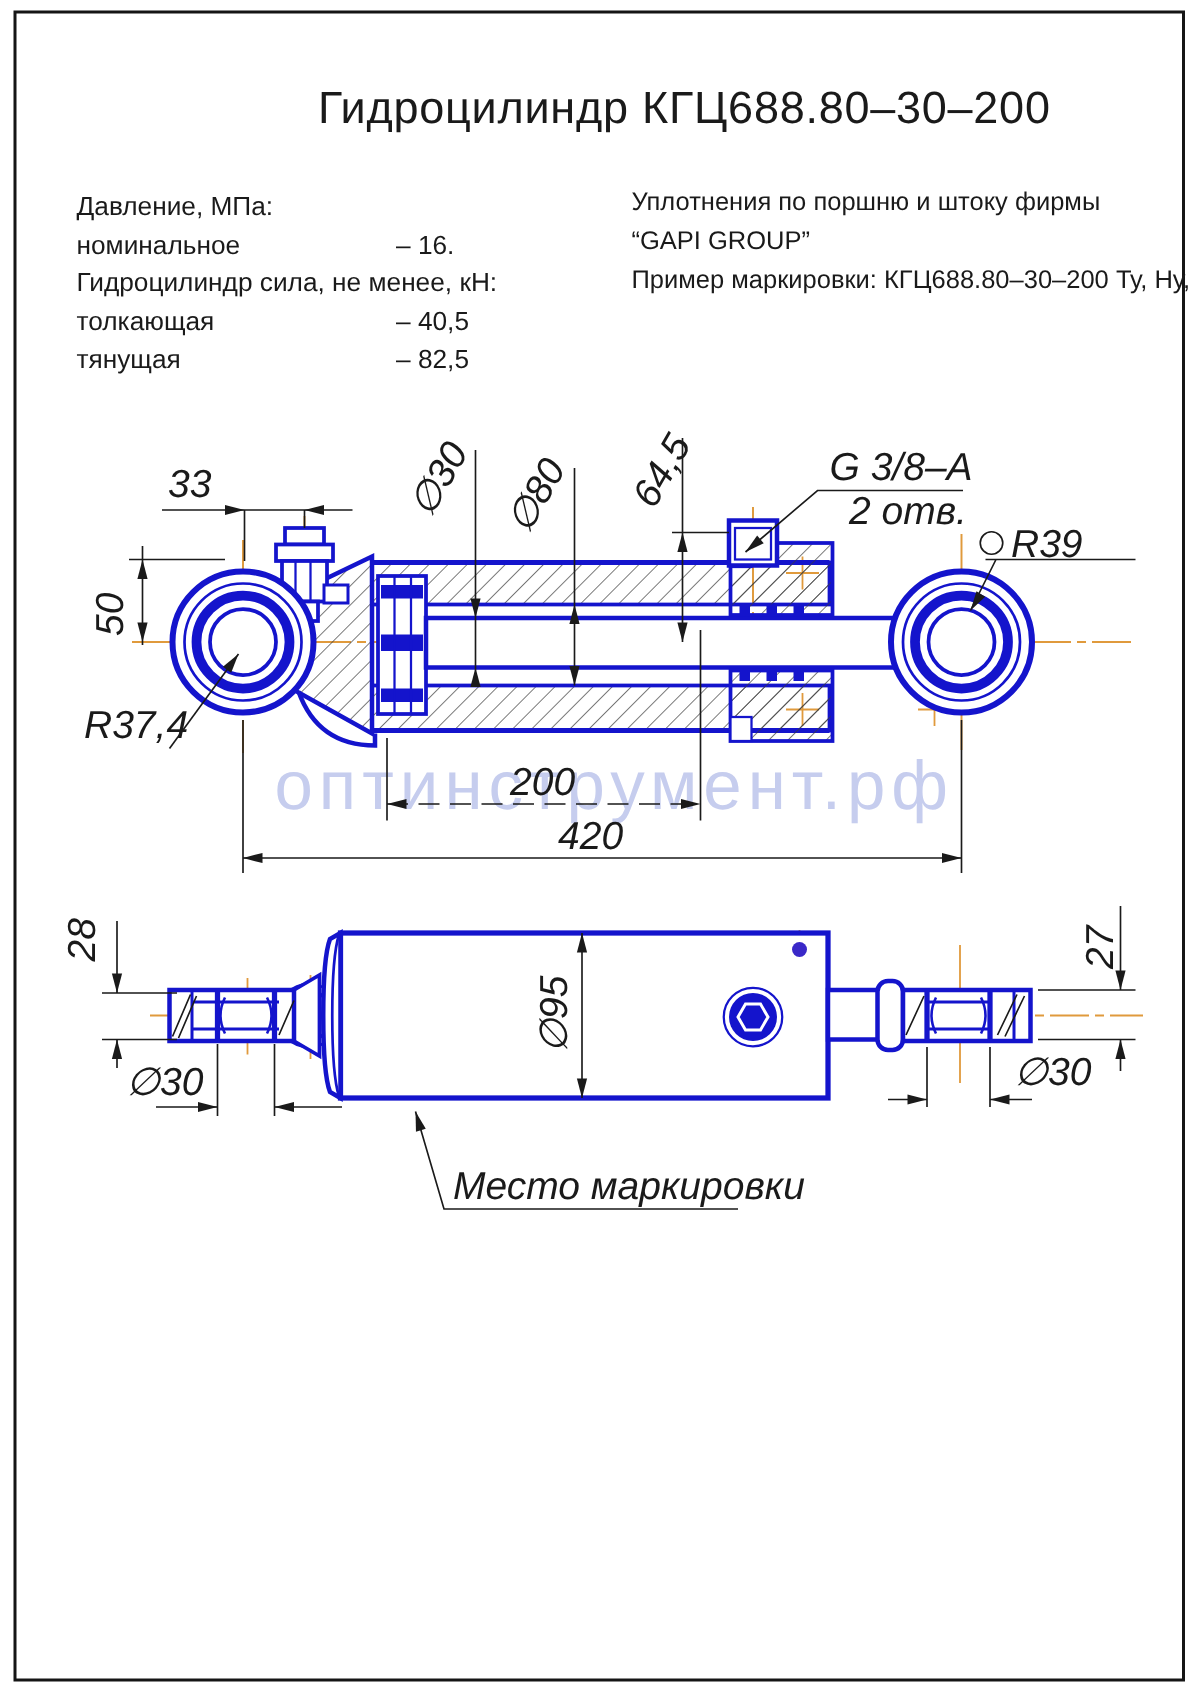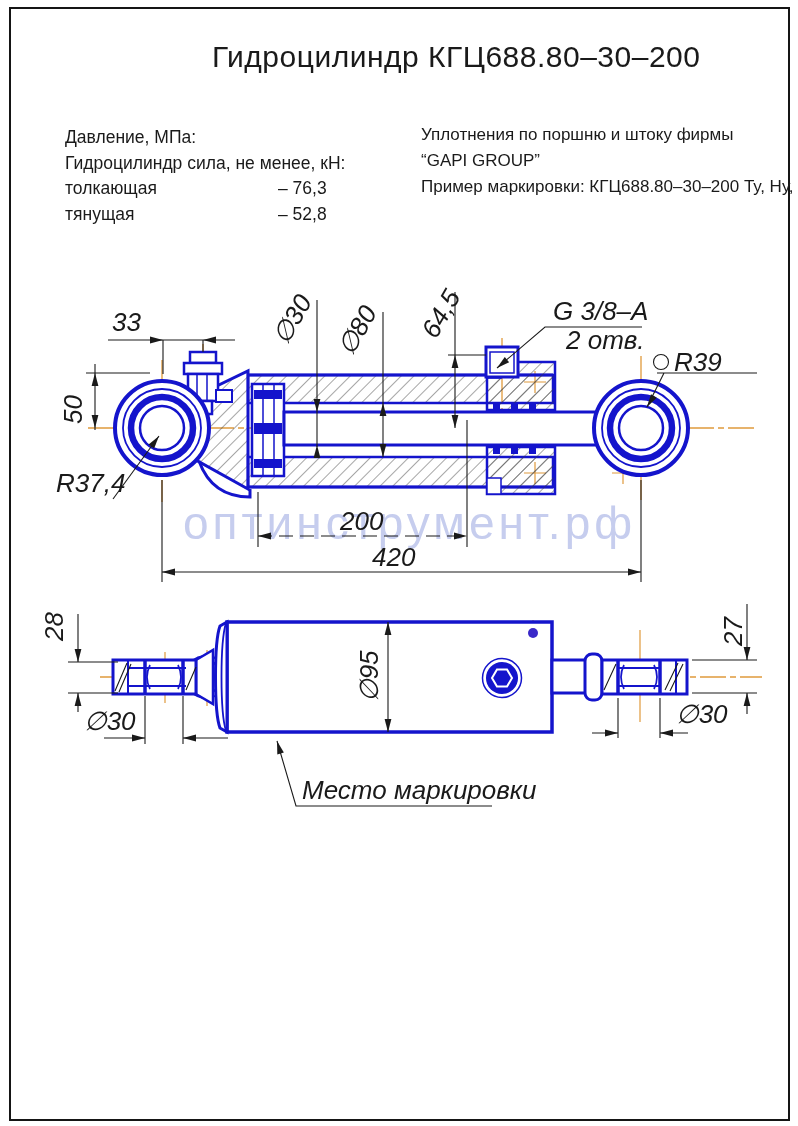--- a/index.html
+++ b/index.html
@@ -1,21 +1,21 @@
 <!DOCTYPE html>
 <html><head>
 <meta charset="utf-8">
 <style>
   html,body{margin:0;padding:0;background:#fff;}
   #page{position:relative;width:798px;height:1126px;background:#fff;overflow:hidden;
         font-family:"Liberation Sans",sans-serif;color:#1a1a1a;}
   #frame{position:absolute;left:9px;top:7px;width:777px;height:1110px;border:2px solid #151515;}
-  #title{position:absolute;left:212px;top:40px;font-size:30px;font-weight:500;letter-spacing:.5px;white-space:nowrap;}
+  #title{position:absolute;left:212px;top:56px;font-size:30px;font-weight:500;letter-spacing:.5px;white-space:nowrap;}
   .tblock{position:absolute;font-size:17.5px;line-height:25.5px;white-space:nowrap;}
-  #specs{left:65px;top:125px;}
+  #specs{left:51px;top:125px;}
   #specs .lab{display:inline-block;width:213px;}
   #sealnote{left:421px;top:122px;font-size:17px;line-height:26px;}
   #watermark{position:absolute;left:183px;top:496px;font-size:46px;font-weight:500;
              letter-spacing:4px;color:#c6cdee;white-space:nowrap;}
   svg{position:absolute;left:0;top:0;}
   .dim{stroke:#1a1a1a;stroke-width:1.1;fill:none;}
   .cl{stroke:#e09a3c;stroke-width:1.3;fill:none;stroke-dasharray:26 4 6 4;}
   .cl2{stroke:#e09a3c;stroke-width:1.2;fill:none;}
   .blue{stroke:#1414cc;fill:none;}
   .bf{fill:#fff;stroke:#1414cc;}
@@ -25,23 +25,24 @@
 </head>
 <body>
 
 <div id="page">
   <div id="frame"></div>
 
   <div id="title">Гидроцилиндр КГЦ688.80–30–200</div>
 
   <div id="specs" class="tblock">
     <div>Давление, МПа:</div>
+    <div><span class="lab">номинальное</span><span>– 16.</span></div>
     <div>Гидроцилиндр сила, не менее, кН:</div>
-    <div><span class="lab">толкающая</span><span>– 76,3</span></div>
-    <div><span class="lab">тянущая</span><span>– 52,8</span></div>
+    <div><span class="lab">толкающая</span><span>– 40,5</span></div>
+    <div><span class="lab">тянущая</span><span>– 82,5</span></div>
   </div>
 
   <div id="sealnote" class="tblock">
     <div>Уплотнения по поршню и штоку фирмы</div>
     <div>“GAPI GROUP”</div>
     <div>Пример маркировки: КГЦ688.80–30–200 Ту, Ну, Ду.</div>
   </div>
 
   <div id="watermark">оптинструмент.рф</div>
 

